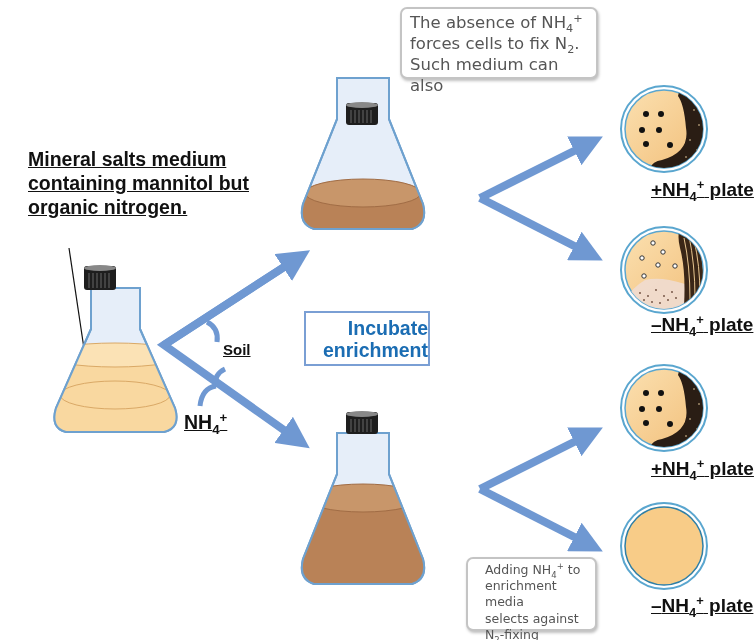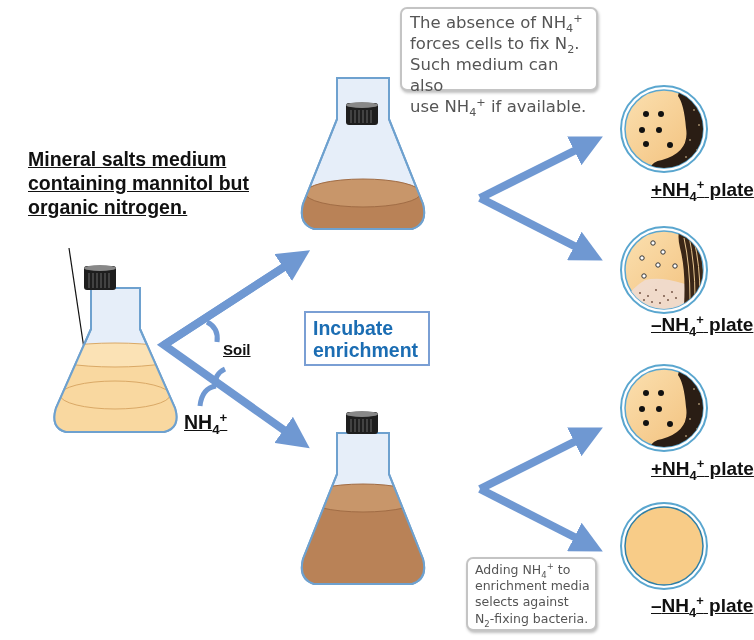--- a/index.html
+++ b/index.html
@@ -6,27 +6,27 @@
   body { width: 754px; height: 640px; position: relative; overflow: hidden;
          font-family: "Liberation Sans", sans-serif; color: #111; }
   #canvas { position: absolute; left: 0; top: 0; width: 754px; height: 640px; }
   .label { position: absolute; font-family: "Liberation Sans", sans-serif; font-weight: bold; color: #111; text-decoration: underline; }
   .medium-label { left: 28px; top: 147px; font-size: 19.5px; line-height: 24px; width: 280px; }
   .plate-label { font-size: 19px; white-space: nowrap; margin-left: 40px; }
   sub, sup { font-size: 68%; line-height: 0; }
   .callout { position: absolute; background: #fff; border: 2px solid #c4c4c4; border-radius: 7px;
              box-shadow: 1px 2px 3px rgba(0,0,0,0.25); color: #555;
              font-family: "DejaVu Sans", sans-serif; }
-  .callout-top { left: 400px; top: 7px; width: 198px; height: 84px; padding: 3px 6px 0 8px;
+  .callout-top { left: 400px; top: 7px; width: 198px; height: 72px; padding: 3px 6px 0 8px;
                  font-size: 16.5px; line-height: 21px; box-sizing: border-box; }
-  .callout-bottom { left: 466px; top: 557px; width: 131px; height: 74px; padding: 3px 4px 0 7px;
+  .callout-bottom { left: 466px; top: 557px; width: 131px; height: 74px; padding: 3px 4px 0 17px;
                     font-size: 12.5px; line-height: 16.2px; box-sizing: border-box; }
   .incubate-box { position: absolute; left: 304px; top: 311px; width: 126px; height: 55px;
                   border: 2.5px solid #7a9fd4; box-sizing: border-box; padding: 4px 0 0 7px;
-                  color: #1b6db3; font-weight: bold; font-size: 19.5px; line-height: 22px; }
+                  color: #1b6db3; font-weight: bold; font-size: 19.5px; line-height: 22px; text-align: right; }
   .soil-label { left: 223px; top: 341px; font-size: 15px; text-align: center; }
   .nh4-label { left: 184px; top: 411px; font-size: 19.5px; }
 </style>
 </head>
 <body>
 
 <svg id="canvas" width="754" height="640" viewBox="0 0 754 640">
   <defs>
     <marker id="arrowhead" markerWidth="4" markerHeight="4" refX="2.2" refY="2" orient="auto" markerUnits="strokeWidth">
       <path d="M0,0 L4,2 L0,4 Z" fill="#6f98d2"></path>
@@ -237,21 +237,20 @@
 
 <div class="incubate-box">
   <div>Incubate</div>
   <div>enrichment</div>
 </div>
 
 <div class="callout callout-top">
   <div><span>The absence of NH</span><sub>4</sub><sup>+</sup></div>
   <div><span>forces cells to fix N</span><sub>2</sub><span>.</span></div>
   <div>Such medium can also</div>
-  <div><span>use NH</span><sub>4</sub><sup>+</sup><span> if available.</span></div>
 </div>
 
 <div class="callout callout-bottom">
   <div><span>Adding NH</span><sub>4</sub><sup>+</sup><span> to</span></div>
   <div>enrichment media</div>
   <div>selects against</div>
   <div><span>N</span><sub>2</sub><span>-fixing bacteria.</span></div>
 </div>
 
 <div class="label plate-label" style="left:611px; top:179px;"><span>+</span><span>NH</span><sub>4</sub><sup>+</sup><span> plate</span></div>

